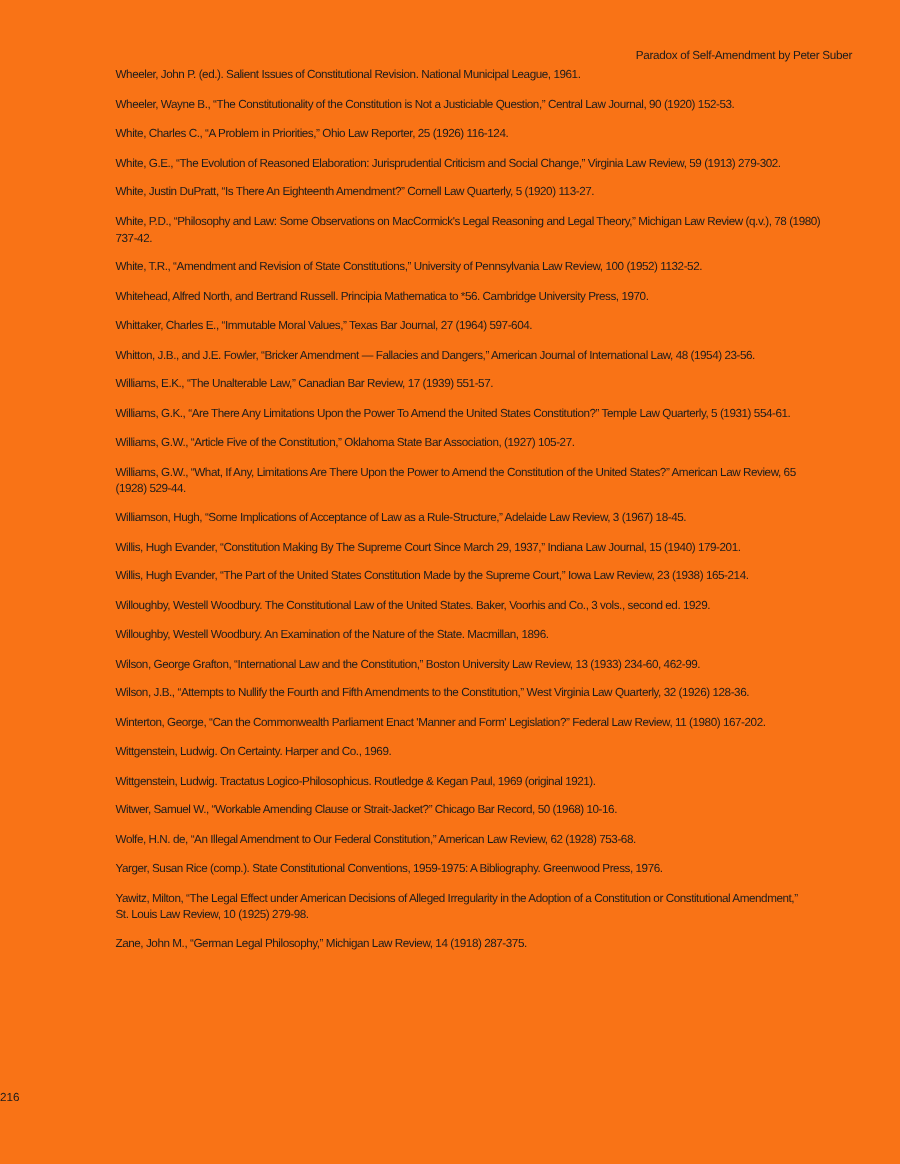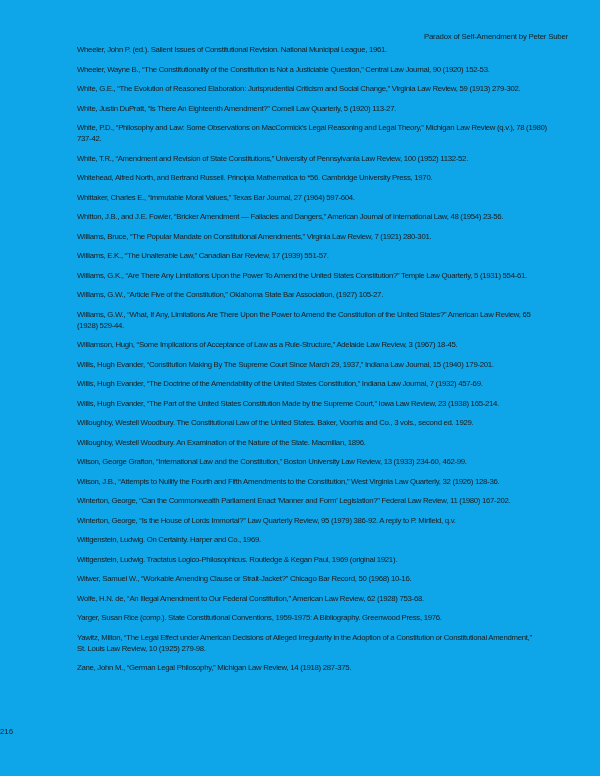--- a/index.html
+++ b/index.html
@@ -7,21 +7,21 @@
   body {
     background: #ffffff;
     font-family: "Liberation Sans", sans-serif;
     color: #1c1c1c;
     position: relative;
     overflow: hidden;
   }
   .page {
     position: absolute;
     inset: 0;
-    background: #0ea5e9;
+    background: #f97316;
     padding-left: 12px;
   }
   .running-header {
     position: absolute;
     top: 31px;
     left: 35px;
     right: 32px;
     text-align: right;
     font-size: 7.8px;
     letter-spacing: -0.2px;
@@ -57,44 +57,42 @@
 </head>
 <body>
 
 <div class="page">
 
   <div class="running-header">Paradox of Self-Amendment by Peter Suber</div>
 
   <div class="bib-list">
       <div class="entry">Wheeler, John P. (ed.). Salient Issues of Constitutional Revision. National Municipal League, 1961.</div>
       <div class="entry">Wheeler, Wayne B., “The Constitutionality of the Constitution is Not a Justiciable Question,” Central Law Journal, 90 (1920) 152-53.</div>
+      <div class="entry">White, Charles C., “A Problem in Priorities,” Ohio Law Reporter, 25 (1926) 116-124.</div>
       <div class="entry">White, G.E., “The Evolution of Reasoned Elaboration: Jurisprudential Criticism and Social Change,” Virginia Law Review, 59 (1913) 279-302.</div>
       <div class="entry">White, Justin DuPratt, “Is There An Eighteenth Amendment?” Cornell Law Quarterly, 5 (1920) 113-27.</div>
       <div class="entry">White, P.D., “Philosophy and Law: Some Observations on MacCormick's Legal Reasoning and Legal Theory,” Michigan Law Review (q.v.), 78 (1980)
 737-42.</div>
       <div class="entry">White, T.R., “Amendment and Revision of State Constitutions,” University of Pennsylvania Law Review, 100 (1952) 1132-52.</div>
       <div class="entry">Whitehead, Alfred North, and Bertrand Russell. Principia Mathematica to *56. Cambridge University Press, 1970.</div>
       <div class="entry">Whittaker, Charles E., “Immutable Moral Values,” Texas Bar Journal, 27 (1964) 597-604.</div>
       <div class="entry">Whitton, J.B., and J.E. Fowler, “Bricker Amendment — Fallacies and Dangers,” American Journal of International Law, 48 (1954) 23-56.</div>
-      <div class="entry">Williams, Bruce, “The Popular Mandate on Constitutional Amendments,” Virginia Law Review, 7 (1921) 280-301.</div>
       <div class="entry">Williams, E.K., “The Unalterable Law,” Canadian Bar Review, 17 (1939) 551-57.</div>
       <div class="entry">Williams, G.K., “Are There Any Limitations Upon the Power To Amend the United States Constitution?” Temple Law Quarterly, 5 (1931) 554-61.</div>
       <div class="entry">Williams, G.W., “Article Five of the Constitution,” Oklahoma State Bar Association, (1927) 105-27.</div>
       <div class="entry">Williams, G.W., “What, If Any, Limitations Are There Upon the Power to Amend the Constitution of the United States?” American Law Review, 65
 (1928) 529-44.</div>
       <div class="entry">Williamson, Hugh, “Some Implications of Acceptance of Law as a Rule-Structure,” Adelaide Law Review, 3 (1967) 18-45.</div>
       <div class="entry">Willis, Hugh Evander, “Constitution Making By The Supreme Court Since March 29, 1937,” Indiana Law Journal, 15 (1940) 179-201.</div>
-      <div class="entry">Willis, Hugh Evander, “The Doctrine of the Amendability of the United States Constitution,” Indiana Law Journal, 7 (1932) 457-69.</div>
       <div class="entry">Willis, Hugh Evander, “The Part of the United States Constitution Made by the Supreme Court,” Iowa Law Review, 23 (1938) 165-214.</div>
       <div class="entry">Willoughby, Westell Woodbury. The Constitutional Law of the United States. Baker, Voorhis and Co., 3 vols., second ed. 1929.</div>
       <div class="entry">Willoughby, Westell Woodbury. An Examination of the Nature of the State. Macmillan, 1896.</div>
       <div class="entry">Wilson, George Grafton, “International Law and the Constitution,” Boston University Law Review, 13 (1933) 234-60, 462-99.</div>
       <div class="entry">Wilson, J.B., “Attempts to Nullify the Fourth and Fifth Amendments to the Constitution,” West Virginia Law Quarterly, 32 (1926) 128-36.</div>
       <div class="entry">Winterton, George, “Can the Commonwealth Parliament Enact 'Manner and Form' Legislation?” Federal Law Review, 11 (1980) 167-202.</div>
-      <div class="entry">Winterton, George, “Is the House of Lords Immortal?” Law Quarterly Review, 95 (1979) 386-92. A reply to P. Mirfield, q.v.</div>
       <div class="entry">Wittgenstein, Ludwig. On Certainty. Harper and Co., 1969.</div>
       <div class="entry">Wittgenstein, Ludwig. Tractatus Logico-Philosophicus. Routledge &amp; Kegan Paul, 1969 (original 1921).</div>
       <div class="entry">Witwer, Samuel W., “Workable Amending Clause or Strait-Jacket?” Chicago Bar Record, 50 (1968) 10-16.</div>
       <div class="entry">Wolfe, H.N. de, “An Illegal Amendment to Our Federal Constitution,” American Law Review, 62 (1928) 753-68.</div>
       <div class="entry">Yarger, Susan Rice (comp.). State Constitutional Conventions, 1959-1975: A Bibliography. Greenwood Press, 1976.</div>
       <div class="entry">Yawitz, Milton, “The Legal Effect under American Decisions of Alleged Irregularity in the Adoption of a Constitution or Constitutional Amendment,”
 St. Louis Law Review, 10 (1925) 279-98.</div>
       <div class="entry">Zane, John M., “German Legal Philosophy,” Michigan Law Review, 14 (1918) 287-375.</div>
     </div>
 

